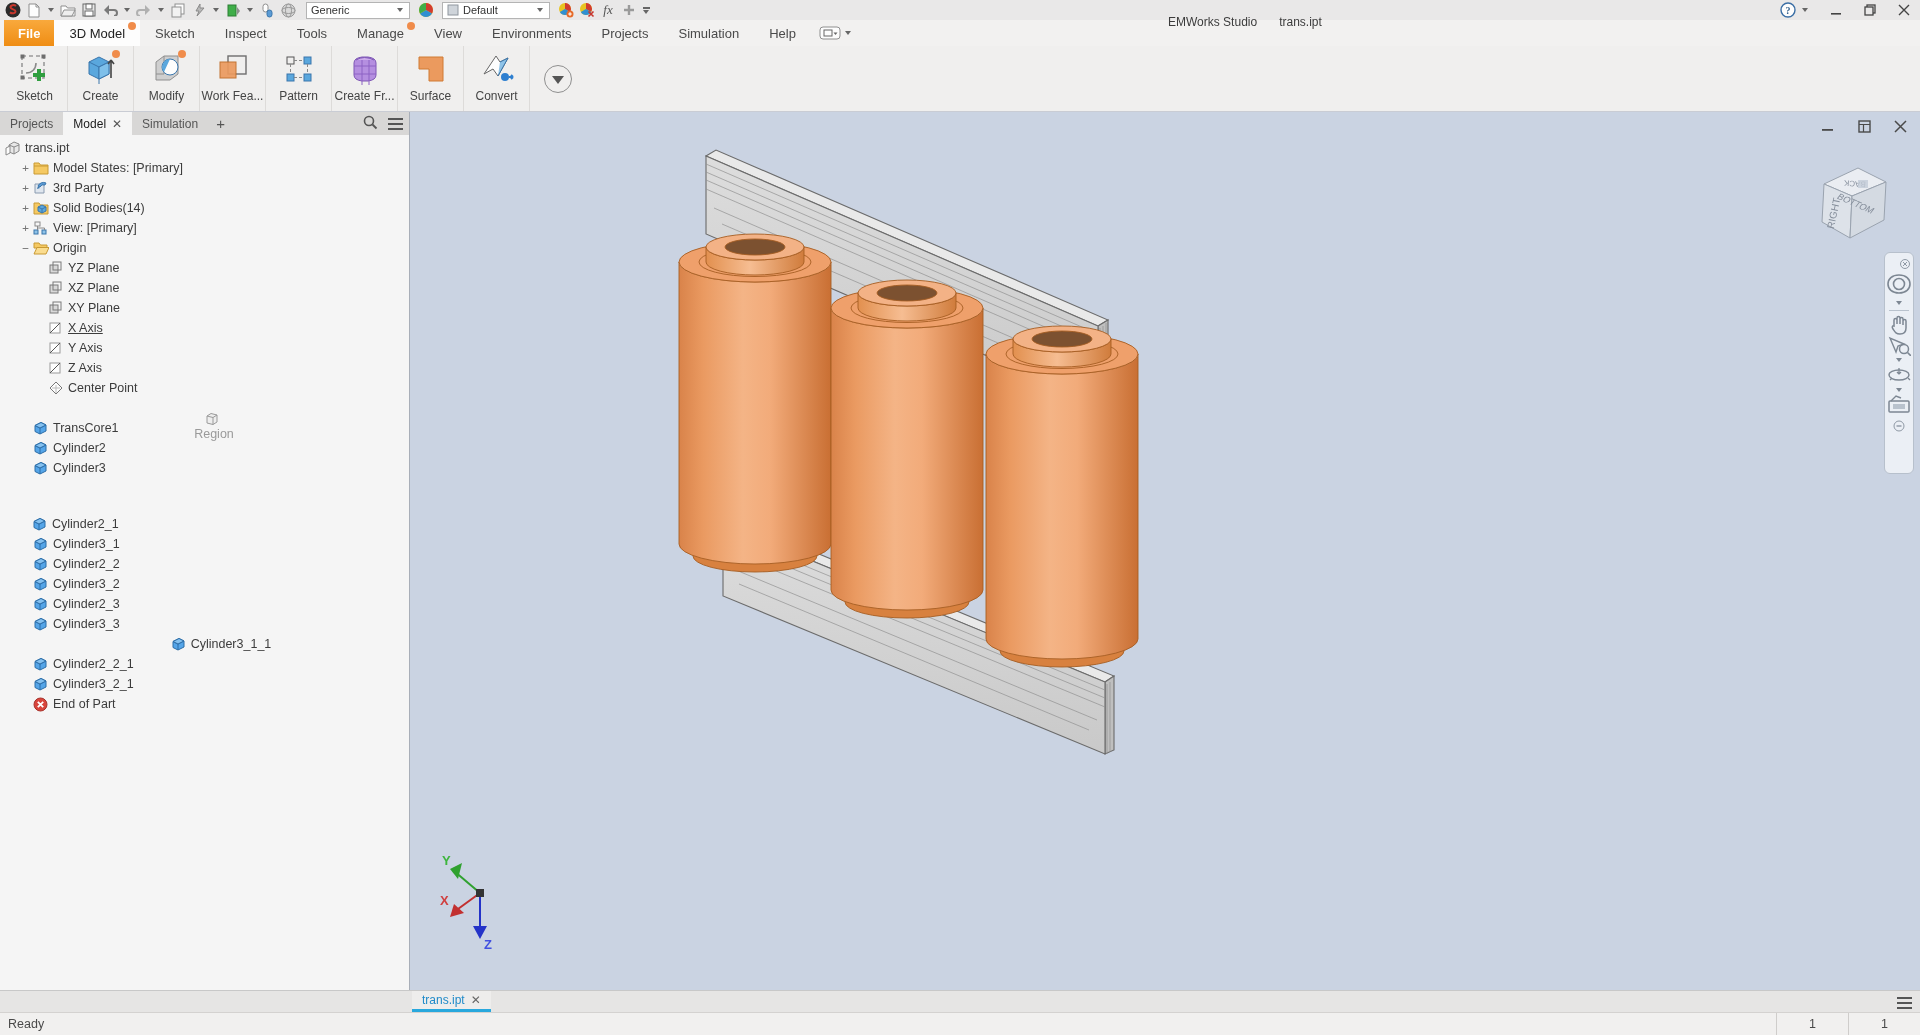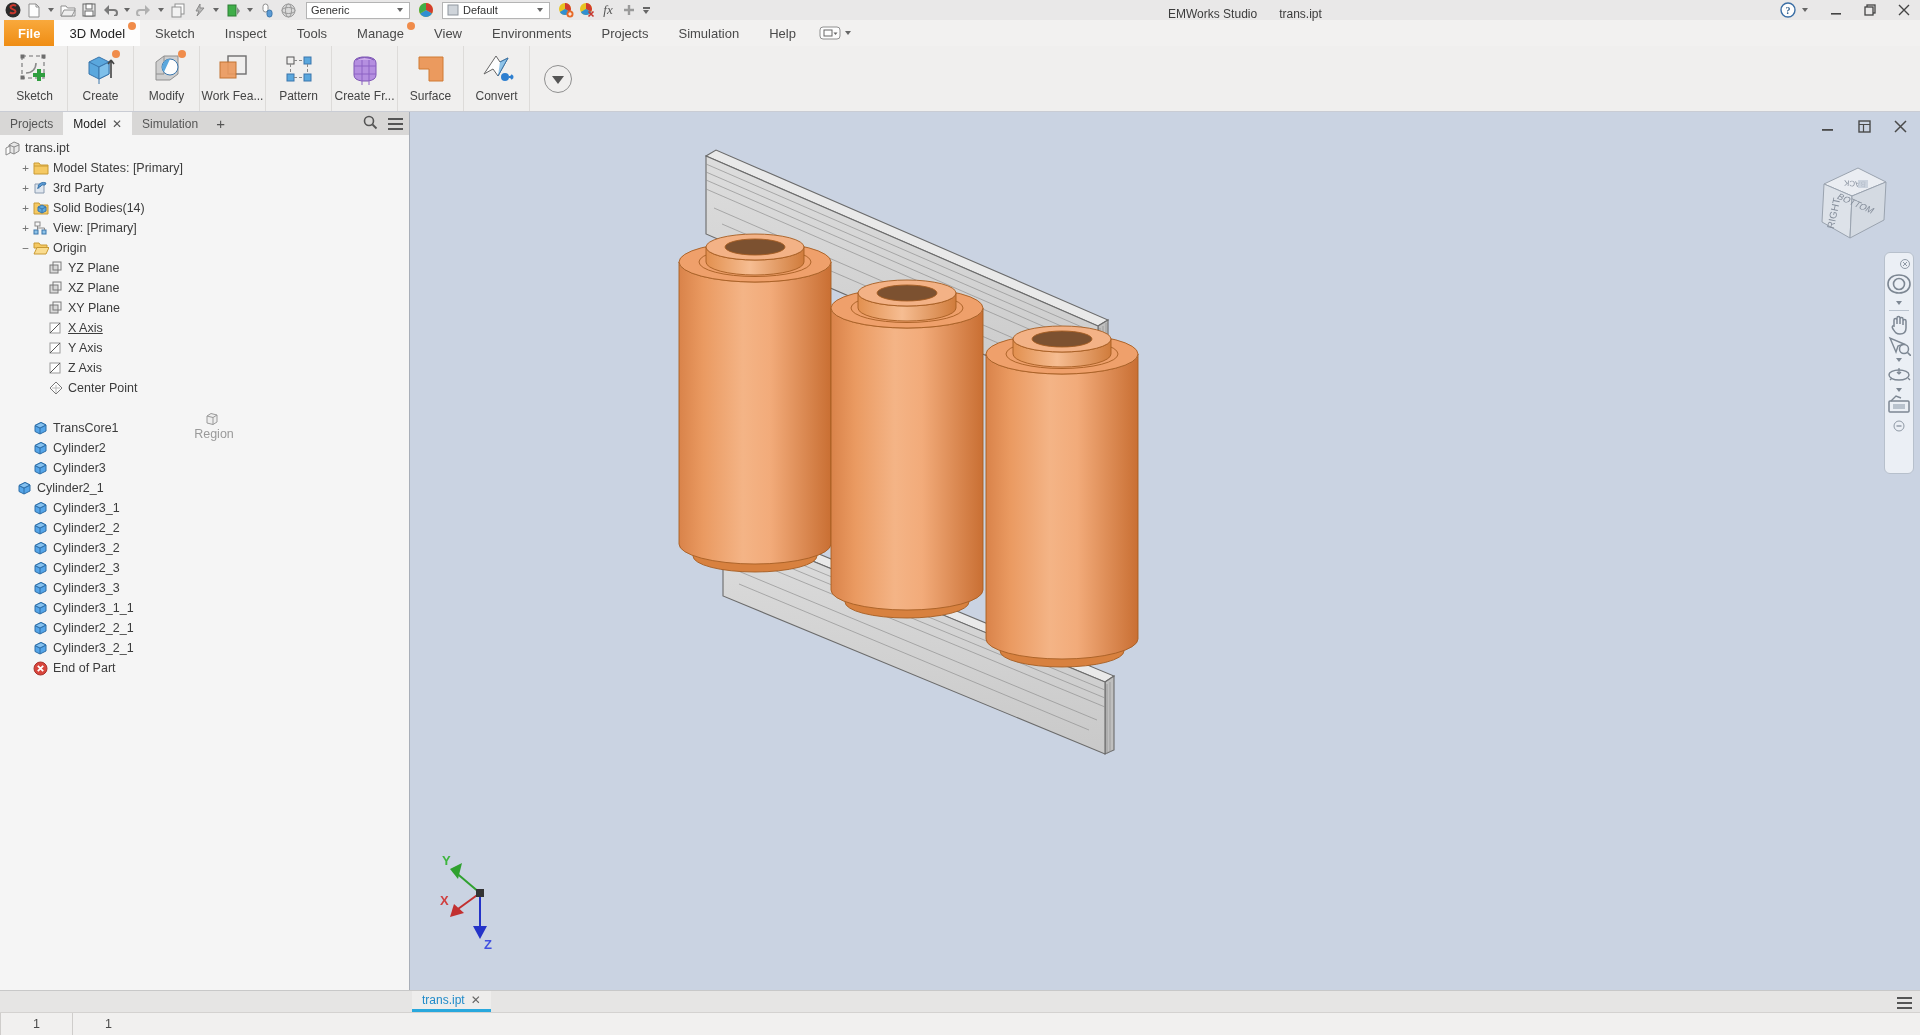--- a/index.html
+++ b/index.html
@@ -7,21 +7,21 @@
   .app { width:1920px; height:1035px; display:flex; flex-direction:column; }
 
   
   .titlebar { height:20px; background:#e9e8e8; display:flex; align-items:center; position:relative; padding-left:4px; flex:0 0 auto; }
   .qat { display:flex; align-items:center; gap:3px; height:20px; }
   .qicon { width:18px; height:18px; display:flex; align-items:center; justify-content:center; }
   .qicon svg { display:block; }
   .caret { width:0; height:0; border-left:3px solid transparent; border-right:3px solid transparent; border-top:4px solid #666; margin:0 2px; }
   .combo { height:17px; background:#fff; border:1px solid #b4b4b4; display:flex; align-items:center; font-size:11px; color:#333; padding:0 4px; gap:4px; }
   .combo .cval { flex:1; }
-  .title-text { position:absolute; left:1168px; top:4px; height:20px; display:flex; align-items:center; gap:22px; font-size:12px; color:#3c3c3c; }
+  .title-text { position:absolute; left:1168px; top:12px; height:20px; display:flex; align-items:center; gap:22px; font-size:12px; color:#3c3c3c; }
   .win-ctrls { position:absolute; right:6px; top:0; height:20px; display:flex; align-items:center; gap:14px; }
   .wbtn { width:20px; height:16px; display:flex; align-items:center; justify-content:center; color:#444; }
   .helpwrap { position:absolute; right:110px; top:0; height:20px; display:flex; align-items:center; gap:3px; }
 
   
   .ribbon-tabs { height:26px; background:#f2f1f0; display:flex; align-items:flex-end; padding-left:4px; flex:0 0 auto; }
   .rtab { position:relative; height:26px; display:flex; align-items:center; padding:0 15px; font-size:13px; color:#4a4a4a; cursor:default; }
   .rtab.file { background:linear-gradient(#f9a93c,#ef8d14); color:#fff; font-weight:bold; padding:0 14px; }
   .rtab.active { background:#fdfdfd; color:#222; }
   .rtab .dot { position:absolute; top:2px; right:4px; width:8px; height:8px; border-radius:50%; background:#f08c4b; }
@@ -583,21 +583,21 @@
             <span class="texp"></span>
             <span class="tico">
               <svg width="15" height="14">
                 <path d="M2 4.5L8 1.5l5 2.5v6L7 13 2 10.5z" fill="#55a5e8" stroke="#2d6ea8"></path>
                 <path d="M2 4.5l5 2.5 6-3M7 7v6" fill="none" stroke="#2d6ea8"></path>
                 <path d="M2 4.5L8 1.5l5 2.5-6 3z" fill="#84c1f0" stroke="#2d6ea8"></path>
               </svg>
             </span>
             <span>Cylinder3</span>
           </div>
-          <div class="trow" style="padding-left: 3px;">
+          <div class="trow" style="padding-left: 18px; margin-top: 36px;">
             <span class="texp"></span>
             <span class="tico">
               <svg width="15" height="14">
                 <path d="M2 4.5L8 1.5l5 2.5v6L7 13 2 10.5z" fill="#55a5e8" stroke="#2d6ea8"></path>
                 <path d="M2 4.5l5 2.5 6-3M7 7v6" fill="none" stroke="#2d6ea8"></path>
                 <path d="M2 4.5L8 1.5l5 2.5-6 3z" fill="#84c1f0" stroke="#2d6ea8"></path>
               </svg>
             </span>
             <span>Cylinder2_1</span>
           </div>
@@ -649,21 +649,21 @@
             <span class="texp"></span>
             <span class="tico">
               <svg width="15" height="14">
                 <path d="M2 4.5L8 1.5l5 2.5v6L7 13 2 10.5z" fill="#55a5e8" stroke="#2d6ea8"></path>
                 <path d="M2 4.5l5 2.5 6-3M7 7v6" fill="none" stroke="#2d6ea8"></path>
                 <path d="M2 4.5L8 1.5l5 2.5-6 3z" fill="#84c1f0" stroke="#2d6ea8"></path>
               </svg>
             </span>
             <span>Cylinder3_3</span>
           </div>
-          <div class="trow" style="padding-left: 19px;">
+          <div class="trow" style="padding-left: 19px; justify-content: center;">
             <span class="texp"></span>
             <span class="tico">
               <svg width="15" height="14">
                 <path d="M2 4.5L8 1.5l5 2.5v6L7 13 2 10.5z" fill="#55a5e8" stroke="#2d6ea8"></path>
                 <path d="M2 4.5l5 2.5 6-3M7 7v6" fill="none" stroke="#2d6ea8"></path>
                 <path d="M2 4.5L8 1.5l5 2.5-6 3z" fill="#84c1f0" stroke="#2d6ea8"></path>
               </svg>
             </span>
             <span>Cylinder3_1_1</span>
           </div>
@@ -895,16 +895,17 @@
       <span class="x">✕</span>
     </div>
     <span class="hamburger">
         <span></span>
         <span></span>
         <span></span>
       </span>
   </div>
 
   <div class="statusbar">
+    <span class="ready">Ready</span>
     <span class="scell">1</span>
     <span class="scell">1</span>
   </div>
 </div>
 
 </body></html>

